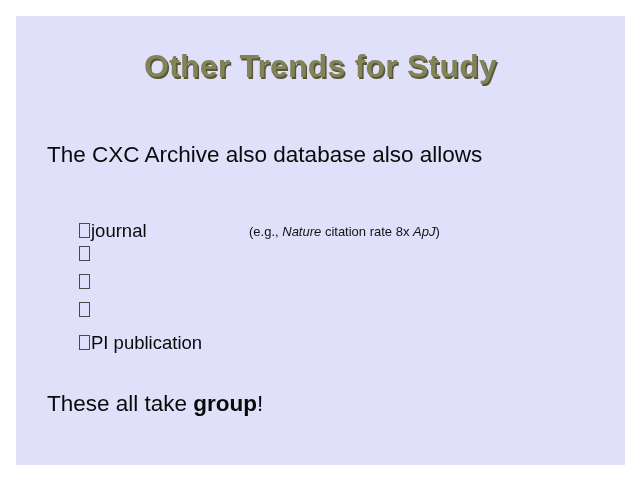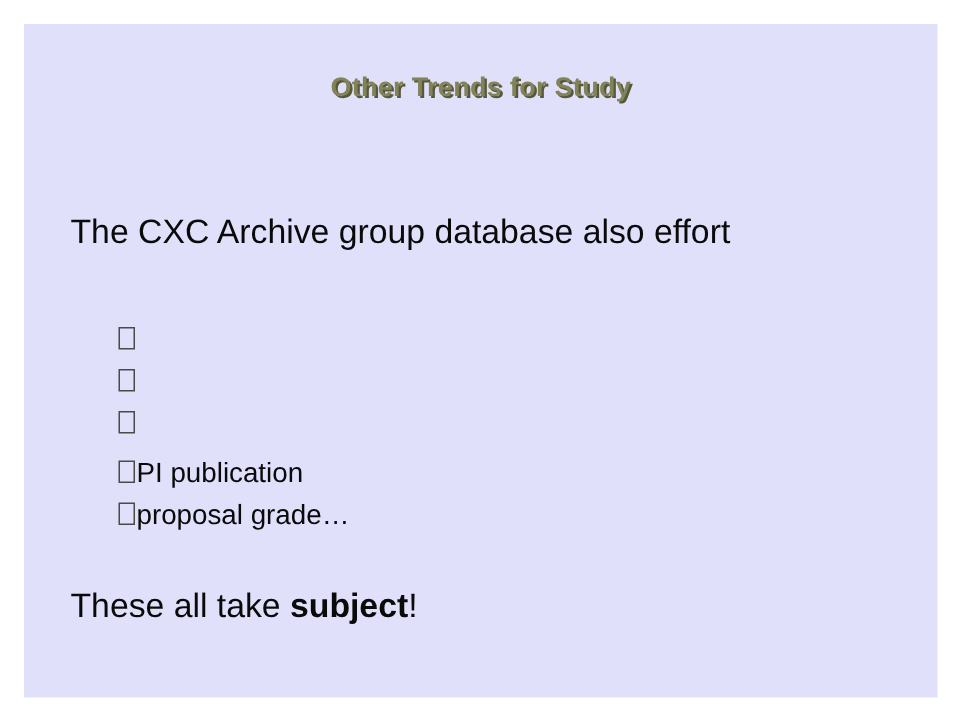--- a/index.html
+++ b/index.html
@@ -23,21 +23,21 @@
     background: #e0e0fb;
     overflow: hidden;
   }
 
   .slide-title {
     position: absolute;
     left: 0;
     top: 32px;
     width: 609px;
     text-align: center;
-    font-size: 18px;
+    font-size: 32px;
     font-weight: bold;
     color: #83835a;
     text-shadow: 1.5px 1.5px 0 #57573a;
     letter-spacing: 0.2px;
     white-space: nowrap;
   }
 
   .body-area {
     position: absolute;
     left: 0;
@@ -116,45 +116,47 @@
 </head>
 <body>
 
 <div class="slide">
 
   <div class="slide-title">Other Trends for Study</div>
 
   <div class="body-area">
 
     <div class="lead">
-      <span>The CXC Archive group database also effort</span>
+      <span>The CXC Archive also database also allows</span>
     </div>
 
     <div class="bullet-list">
 
+      <div class="bullet-row">
+        <span class="bullet-glyph"></span><span class="bullet-label">journal</span>
+        <span class="bullet-note note-journal"><span>(e.g., </span><span class="note-italic">Nature</span><span> citation rate 8x </span><span class="note-italic">ApJ</span><span>)</span>
+        </span>
+      </div>
 
       <div class="bullet-row">
         <span class="bullet-glyph"></span>
       </div>
 
       <div class="bullet-row">
         <span class="bullet-glyph"></span>
       </div>
 
       <div class="bullet-row">
         <span class="bullet-glyph"></span>
       </div>
 
       <div class="bullet-row">
         <span class="bullet-glyph"></span><span class="bullet-label">PI publication</span>
       </div>
 
-      <div class="bullet-row">
-        <span class="bullet-glyph"></span><span class="bullet-label">proposal grade…</span>
-      </div>
 
     </div>
 
-    <div class="closing"><span>These all take </span><b>subject</b><span>!</span>
+    <div class="closing"><span>These all take </span><b>group</b><span>!</span>
     </div>
 
   </div>
 </div>
 
 </body></html>

